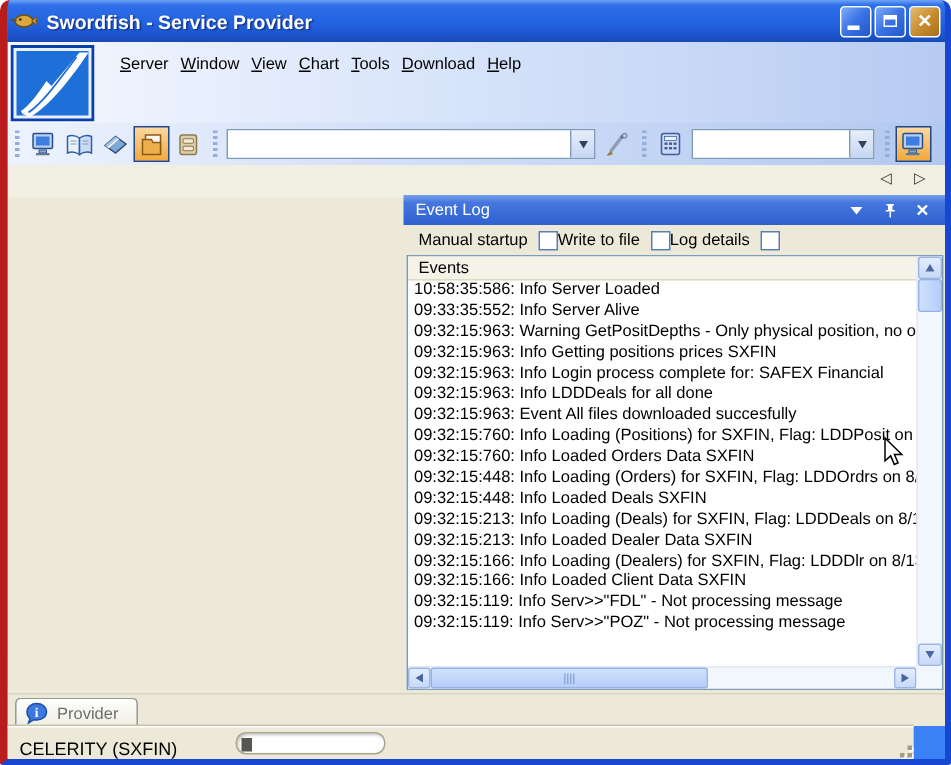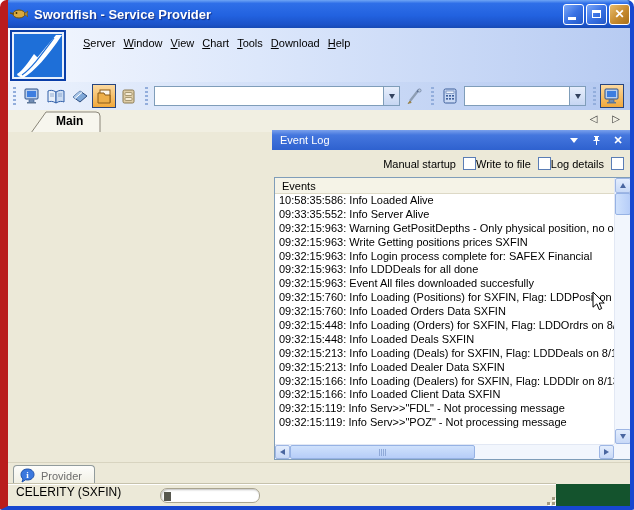--- a/index.html
+++ b/index.html
@@ -1,21 +1,21 @@
 <!DOCTYPE html>
 <html><head>
 <meta charset="utf-8">
 <style>
   html,body{margin:0;padding:0;background:#fff;}
   *{box-sizing:border-box;}
   .window{
     position:relative;width:634px;height:510px;overflow:hidden;
     font-family:"Liberation Sans",sans-serif;font-size:11px;color:#000;
-    background:#14532d;
-    border-left:8px solid #b91c1c;border-right:4px solid #1747D0;border-bottom:4px solid #1747D0;
+    background:#3b82f6;
+    border-left:5px solid #b91c1c;border-right:4px solid #1747D0;border-bottom:4px solid #1747D0;
     border-radius:7px 7px 2px 2px;
   }
   
   .titlebar{
     position:absolute;left:-4px;top:0;width:634px;height:28px;
     background:linear-gradient(180deg,#6FA5F5 0%,#2F6FE8 12%,#2262E0 55%,#1B52C8 88%,#164AB4 100%);
     border-radius:6px 6px 0 0;display:flex;align-items:center;padding:0 6px;
   }
   .titlebar .title{color:#fff;font-weight:bold;font-size:13px;margin-left:6px;
     text-shadow:1px 1px 1px rgba(10,20,80,.65);flex:1;white-space:nowrap;}
@@ -56,21 +56,21 @@
   .tabarrows{position:absolute;right:8px;top:3px;font-size:10px;color:#333;letter-spacing:6px;}
   
   .content{position:absolute;left:0;top:132px;width:626px;height:330px;background:#ECE9D8;}
   .panel{position:absolute;left:264px;top:-2px;width:362px;height:332px;display:flex;flex-direction:column;}
   .panel-title{height:20px;background:linear-gradient(180deg,#7AA0EC 0%,#4577DE 25%,#2E61CF 100%);
     display:flex;align-items:center;color:#fff;padding:0 8px;}
   .panel-title .pt-label{flex:1;font-size:11px;}
   .pt-btn{width:16px;height:14px;display:flex;align-items:center;justify-content:center;margin-left:6px;}
   .chev{width:0;height:0;border-left:4px solid transparent;border-right:4px solid transparent;border-top:5px solid #fff;}
   .pt-x{color:#fff;font-weight:bold;font-size:11px;}
-  .panel-options{height:27px;display:flex;align-items:center;padding:0 10px;justify-content:flex-end;}
+  .panel-options{height:20px;display:flex;align-items:center;padding:0 10px;justify-content:flex-start;}
   .opt{display:flex;align-items:center;gap:7px;}
   .cb{width:13px;height:13px;background:#fff;border:1px solid #5A7DB5;}
   .listwrap{flex:1;border:1px solid #7F9DB9;background:#fff;margin:0 2px 2px 2px;
     display:grid;grid-template-columns:1fr 17px;grid-template-rows:16px 1fr 15px;}
   .list-header{grid-column:1;grid-row:1;background:#F5F3E7;border-bottom:1px solid #DDD9C6;
     display:flex;align-items:center;padding-left:7px;}
   .rows{grid-column:1;grid-row:2;overflow:hidden;}
   .log-row{height:13.9px;line-height:13.9px;white-space:nowrap;padding-left:4px;font-size:11px;}
   
   .vscroll{grid-column:2;grid-row:1 / span 2;display:flex;flex-direction:column;background:#F2F6FD;border-left:1px solid #E2E8F4;}
@@ -91,22 +91,22 @@
   .arr.down{border-left:3.5px solid transparent;border-right:3.5px solid transparent;border-top:5px solid #4A66A0;}
   .arr.left{border-top:3.5px solid transparent;border-bottom:3.5px solid transparent;border-right:5px solid #4A66A0;}
   .arr.right{border-top:3.5px solid transparent;border-bottom:3.5px solid transparent;border-left:5px solid #4A66A0;}
   
   .messagesrow{position:absolute;left:0;top:462px;width:626px;height:22px;background:#ECE9D8;
     border-top:1px solid #D8D4C0;}
   .msg-tab{position:absolute;left:5px;top:2px;height:20px;padding:0 12px 0 6px;
     background:linear-gradient(180deg,#FDFDFB,#F0EFE3);border:1px solid #919B9C;border-bottom:none;
     border-radius:4px 4px 0 0;display:flex;align-items:center;gap:6px;color:#6E6E6E;}
   
-  .statusbar{position:absolute;left:0;top:484px;width:548px;height:22px;background:#ECE9D8;
-    border-top:1px solid #fff;box-shadow:0 -1px 0 #C6C2AC;display:flex;align-items:flex-start;padding:0 8px;}
+  .statusbar{position:absolute;left:0;top:484px;width:604px;height:22px;background:#ECE9D8;
+    border-top:1px solid #fff;box-shadow:0 -1px 0 #C6C2AC;display:flex;align-items:flex-end;padding:0 8px;}
   .status-text{font-size:12px;}
   .progress{position:absolute;left:152px;top:3px;width:100px;height:15px;background:#fff;
     border:1px solid #A9A490;border-radius:7px;box-shadow:inset 1px 1px 2px rgba(0,0,0,.25);overflow:hidden;}
   .progress-fill{position:absolute;left:3px;top:3px;width:7px;height:9px;background:#57574F;}
   .resize-grip{position:absolute;right:1px;bottom:1px;width:13px;height:13px;}
   .resize-grip i{position:absolute;width:3px;height:3px;background:#A39B82;box-shadow:1px 1px 0 #fff;}
   
   .cursor{position:absolute;left:584px;top:291px;pointer-events:none;}
 </style>
 </head>
@@ -244,26 +244,20 @@
       <svg width="17" height="16" viewBox="0 0 17 16">
         <rect x="1" y="1" width="13" height="10" rx="1" fill="#BBD0EE" stroke="#2B4E86"></rect>
         <rect x="3" y="3" width="9" height="6" fill="#3D7DE0"></rect>
         <rect x="5" y="12" width="5" height="2" fill="#8FA8C8" stroke="#2B4E86" stroke-width="0.6"></rect>
         <rect x="3" y="14" width="9" height="1.5" fill="#5E7899"></rect>
       </svg>
     </button>
   </div>
 
   <div class="tabstrip">
-    <span class="maintab">
-      <svg width="72" height="22" viewBox="0 0 72 22">
-        <path d="M16,1 L66,1 Q70,1 70,5 L70,22 L1,22 Z" fill="#F7F6EE" stroke="#8A8578"></path>
-      </svg>
-      <span class="lbl">Main</span>
-    </span>
     <span class="tabarrows">◁ ▷</span>
   </div>
 
   <div class="content">
     <div class="panel">
 
       <div class="panel-title">
         <span class="pt-label">Event Log</span>
         <span class="pt-btn">
             <span class="chev"></span>
@@ -296,27 +290,27 @@
             <span class="cb"></span>
           </span>
         </div>
 
       <div class="listwrap">
         <div class="list-header">
           <span>Events</span>
         </div>
         <div class="rows">
 
-            <div class="log-row">10:58:35:586: Info Loaded Alive</div>
+            <div class="log-row">10:58:35:586: Info Server Loaded</div>
 
             <div class="log-row">09:33:35:552: Info Server Alive</div>
 
             <div class="log-row">09:32:15:963: Warning GetPositDepths - Only physical position, no ope</div>
 
-            <div class="log-row">09:32:15:963: Write Getting positions prices SXFIN</div>
+            <div class="log-row">09:32:15:963: Info Getting positions prices SXFIN</div>
 
             <div class="log-row">09:32:15:963: Info Login process complete for: SAFEX Financial</div>
 
             <div class="log-row">09:32:15:963: Info LDDDeals for all done</div>
 
             <div class="log-row">09:32:15:963: Event All files downloaded succesfully</div>
 
 
             <div class="log-row">09:32:15:760: Info Loading (Positions) for SXFIN, Flag: LDDPosit on 8/</div>
 

